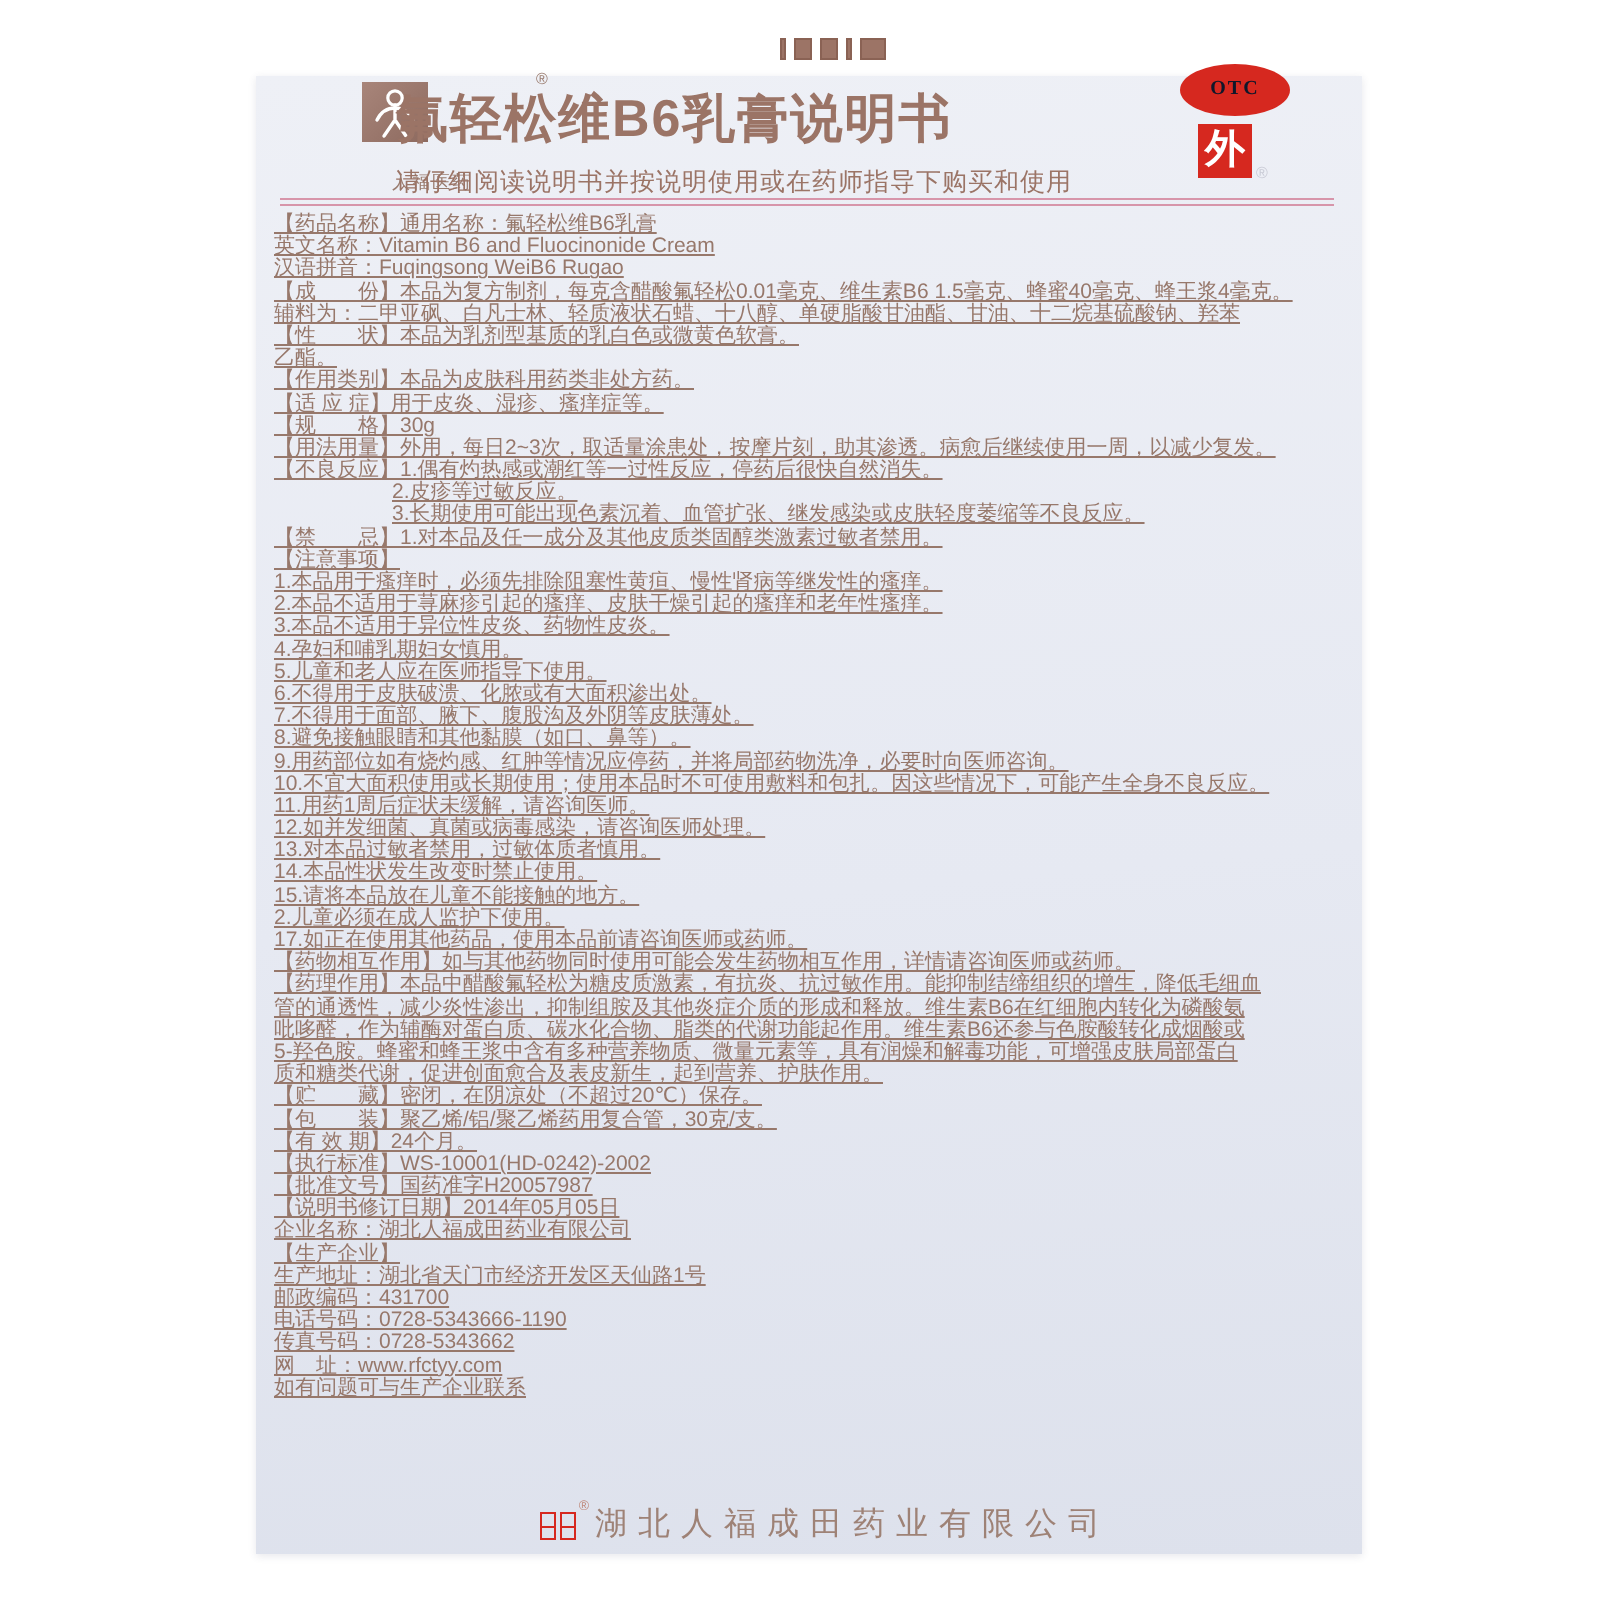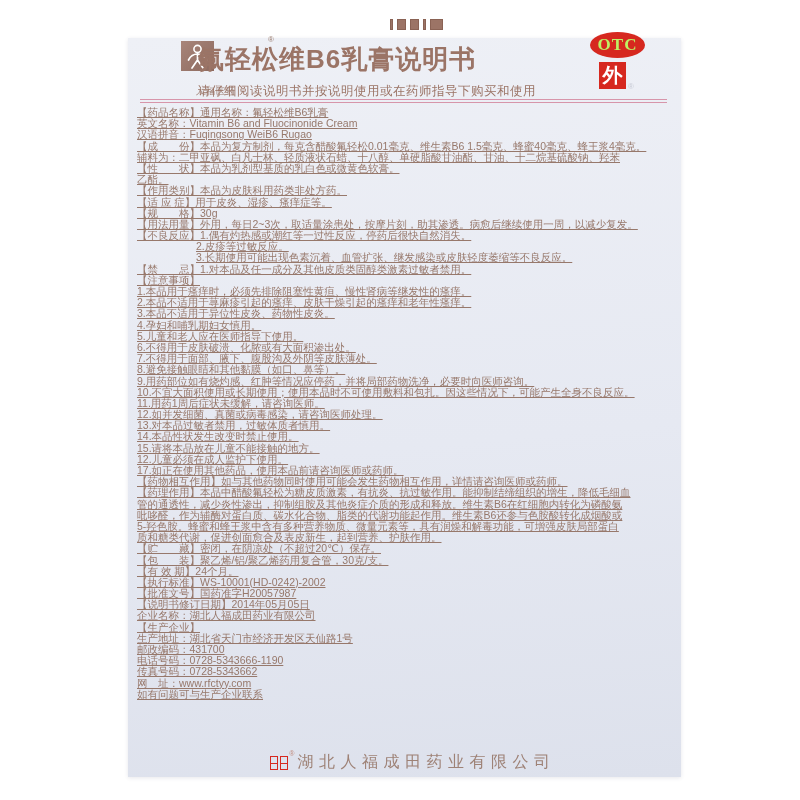--- a/index.html
+++ b/index.html
@@ -31,21 +31,21 @@
   }
   .usage-notice{
     margin-top:6px;font-size:12.5px;font-weight:normal;color:#9b7466;letter-spacing:.5px;white-space:nowrap;
   }
   .rule{position:absolute;left:12px;right:14px;height:0;border-top:1px solid #d795aa;}
   .rule1{top:61px;}
   .rule2{top:64px;}
 
   .otc-badge{
     position:absolute;left:462px;top:-6px;width:55px;height:26px;border-radius:50%;
-    background:#d6281f;color:#bef264;font-weight:bold;font-size:17px;line-height:26px;
+    background:#d6281f;color:#0f172a;font-weight:bold;font-size:10px;line-height:26px;
     text-align:center;font-family:"Liberation Serif","DejaVu Serif",serif;letter-spacing:1px;
   }
   .ext-badge{
     position:absolute;left:471px;top:24px;width:27px;height:27px;background:#d6281f;
     color:#ffffff;font-size:20px;font-weight:bold;line-height:27px;text-align:center;
   }
   .ext-reg{position:absolute;left:500px;top:44px;font-size:8px;color:#c9cbd6;}
 
   
   .body-lines{
@@ -127,21 +127,21 @@
       <div class="line">6.不得用于皮肤破溃、化脓或有大面积渗出处。</div>
       <div class="line">7.不得用于面部、腋下、腹股沟及外阴等皮肤薄处。</div>
       <div class="line">8.避免接触眼睛和其他黏膜（如口、鼻等）。</div>
       <div class="line">9.用药部位如有烧灼感、红肿等情况应停药，并将局部药物洗净，必要时向医师咨询。</div>
       <div class="line">10.不宜大面积使用或长期使用；使用本品时不可使用敷料和包扎。因这些情况下，可能产生全身不良反应。</div>
       <div class="line">11.用药1周后症状未缓解，请咨询医师。</div>
       <div class="line">12.如并发细菌、真菌或病毒感染，请咨询医师处理。</div>
       <div class="line">13.对本品过敏者禁用，过敏体质者慎用。</div>
       <div class="line">14.本品性状发生改变时禁止使用。</div>
       <div class="line">15.请将本品放在儿童不能接触的地方。</div>
-      <div class="line">12.儿童必须在成人监护下使用。</div>
+      <div class="line">2.儿童必须在成人监护下使用。</div>
       <div class="line">17.如正在使用其他药品，使用本品前请咨询医师或药师。</div>
       <div class="line">【药物相互作用】如与其他药物同时使用可能会发生药物相互作用，详情请咨询医师或药师。</div>
       <div class="line">【药理作用】本品中醋酸氟轻松为糖皮质激素，有抗炎、抗过敏作用。能抑制结缔组织的增生，降低毛细血</div>
       <div class="line">管的通透性，减少炎性渗出，抑制组胺及其他炎症介质的形成和释放。维生素B6在红细胞内转化为磷酸氨</div>
       <div class="line">吡哆醛，作为辅酶对蛋白质、碳水化合物、脂类的代谢功能起作用。维生素B6还参与色胺酸转化成烟酸或</div>
       <div class="line">5-羟色胺。蜂蜜和蜂王浆中含有多种营养物质、微量元素等，具有润燥和解毒功能，可增强皮肤局部蛋白</div>
       <div class="line">质和糖类代谢，促进创面愈合及表皮新生，起到营养、护肤作用。</div>
       <div class="line">【贮　　藏】密闭，在阴凉处（不超过20℃）保存。</div>
       <div class="line">【包　　装】聚乙烯/铝/聚乙烯药用复合管，30克/支。</div>
       <div class="line">【有 效 期】24个月。</div>

